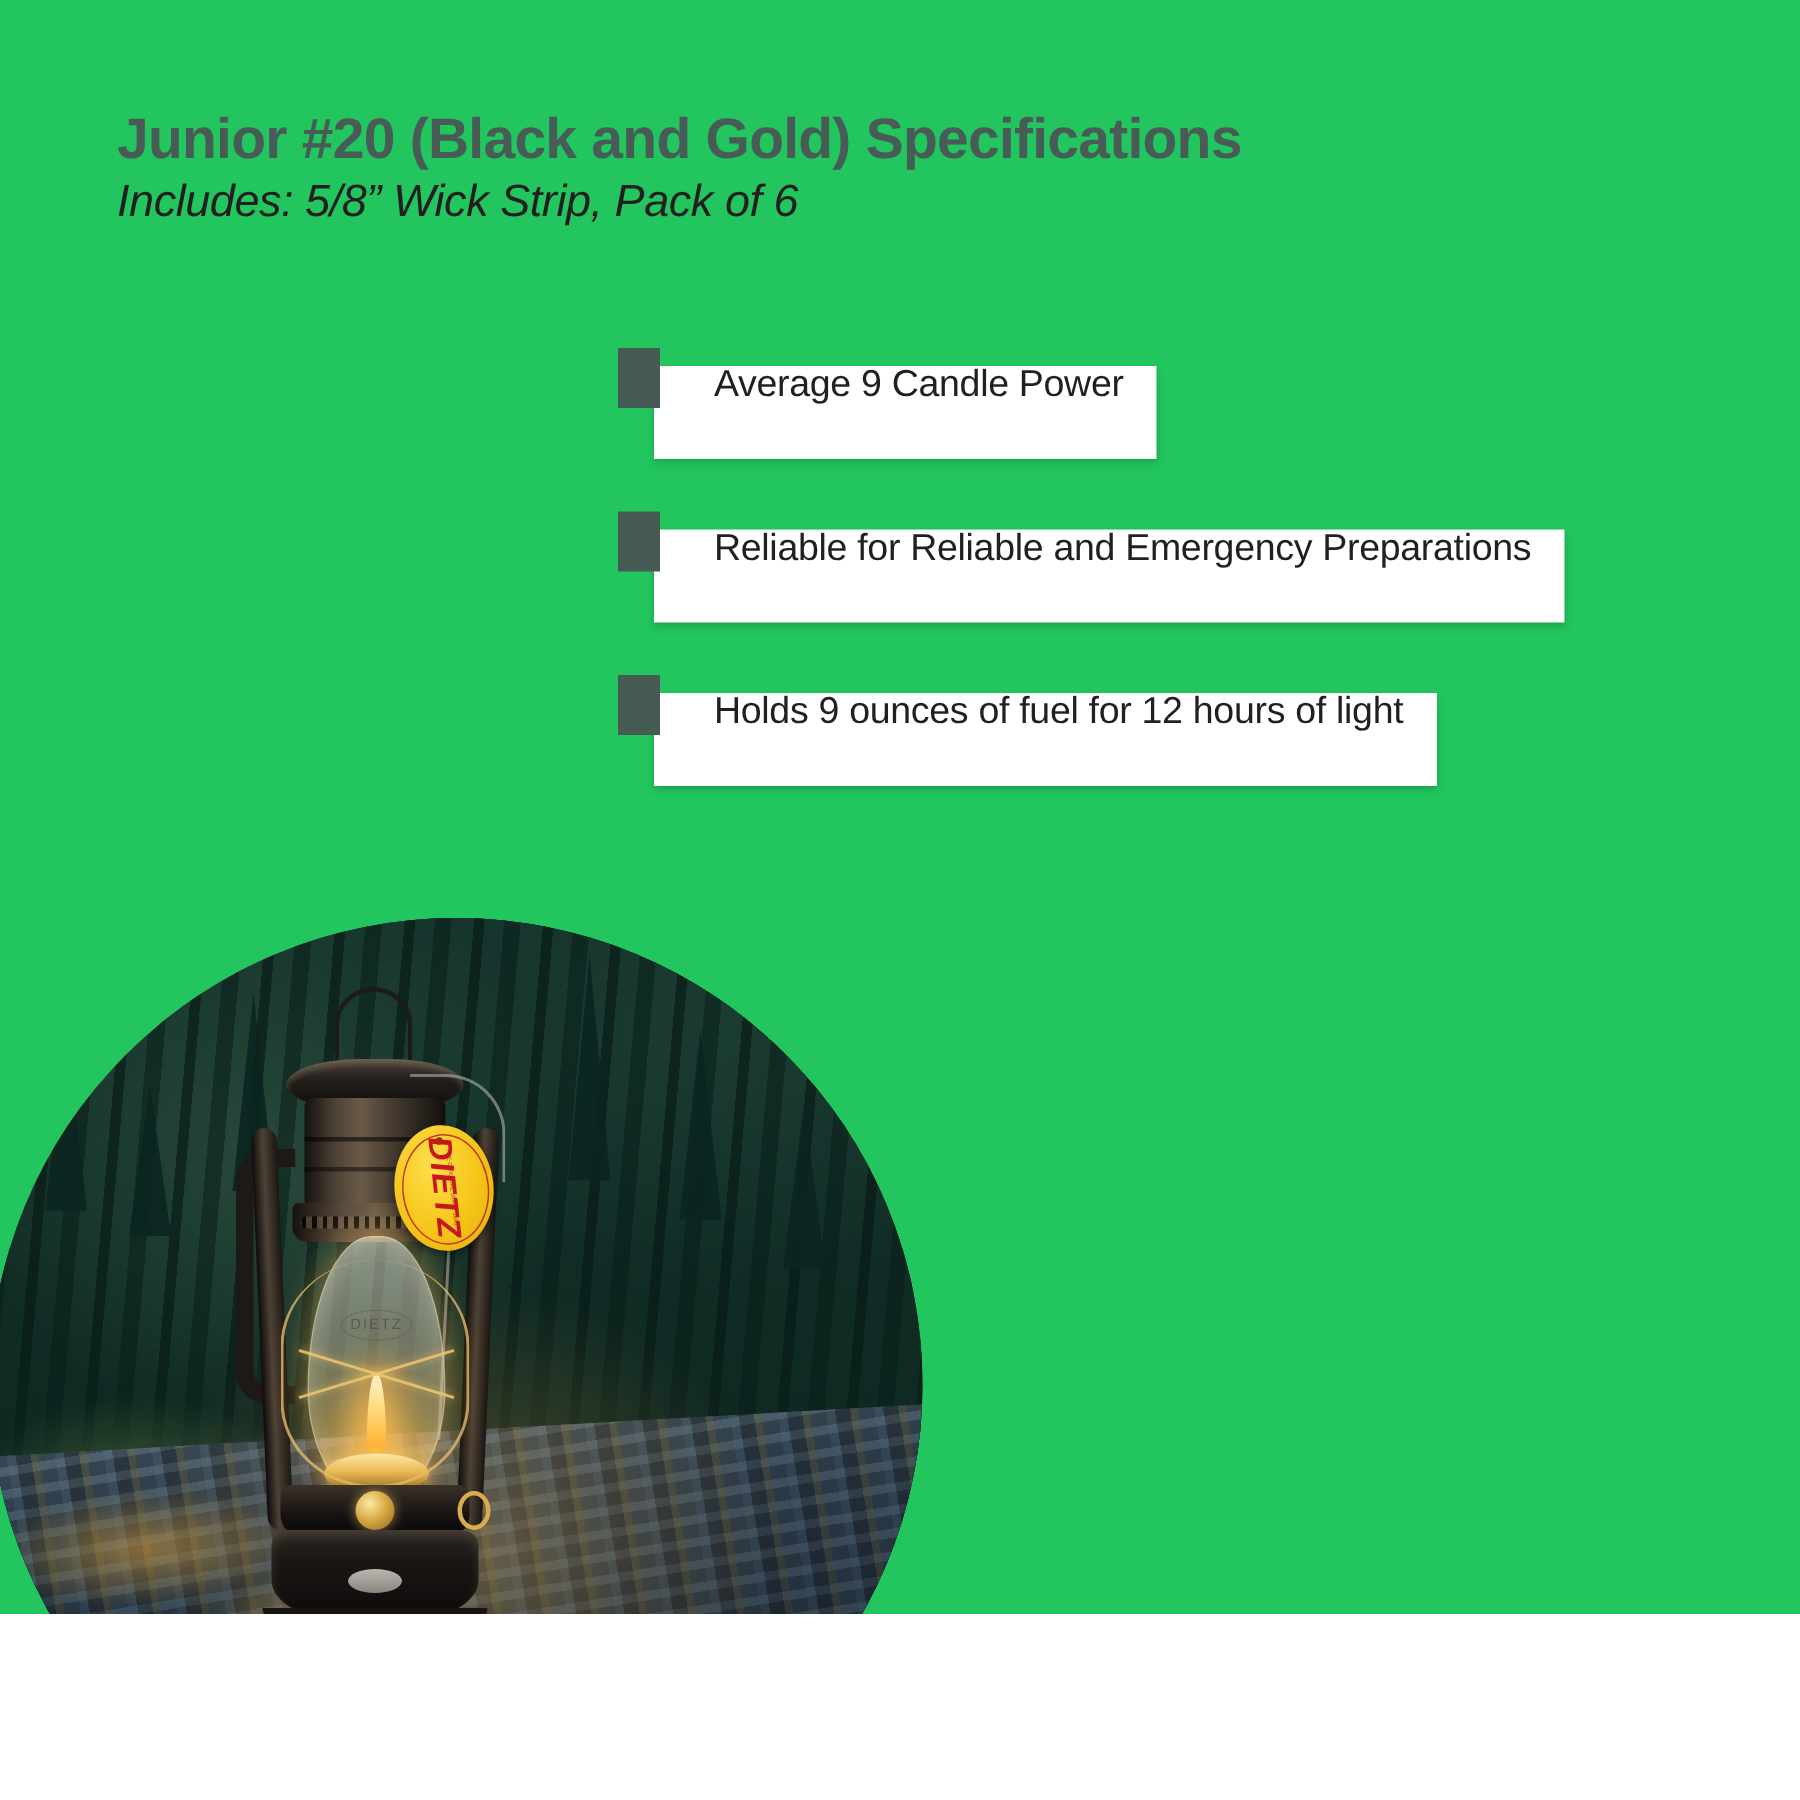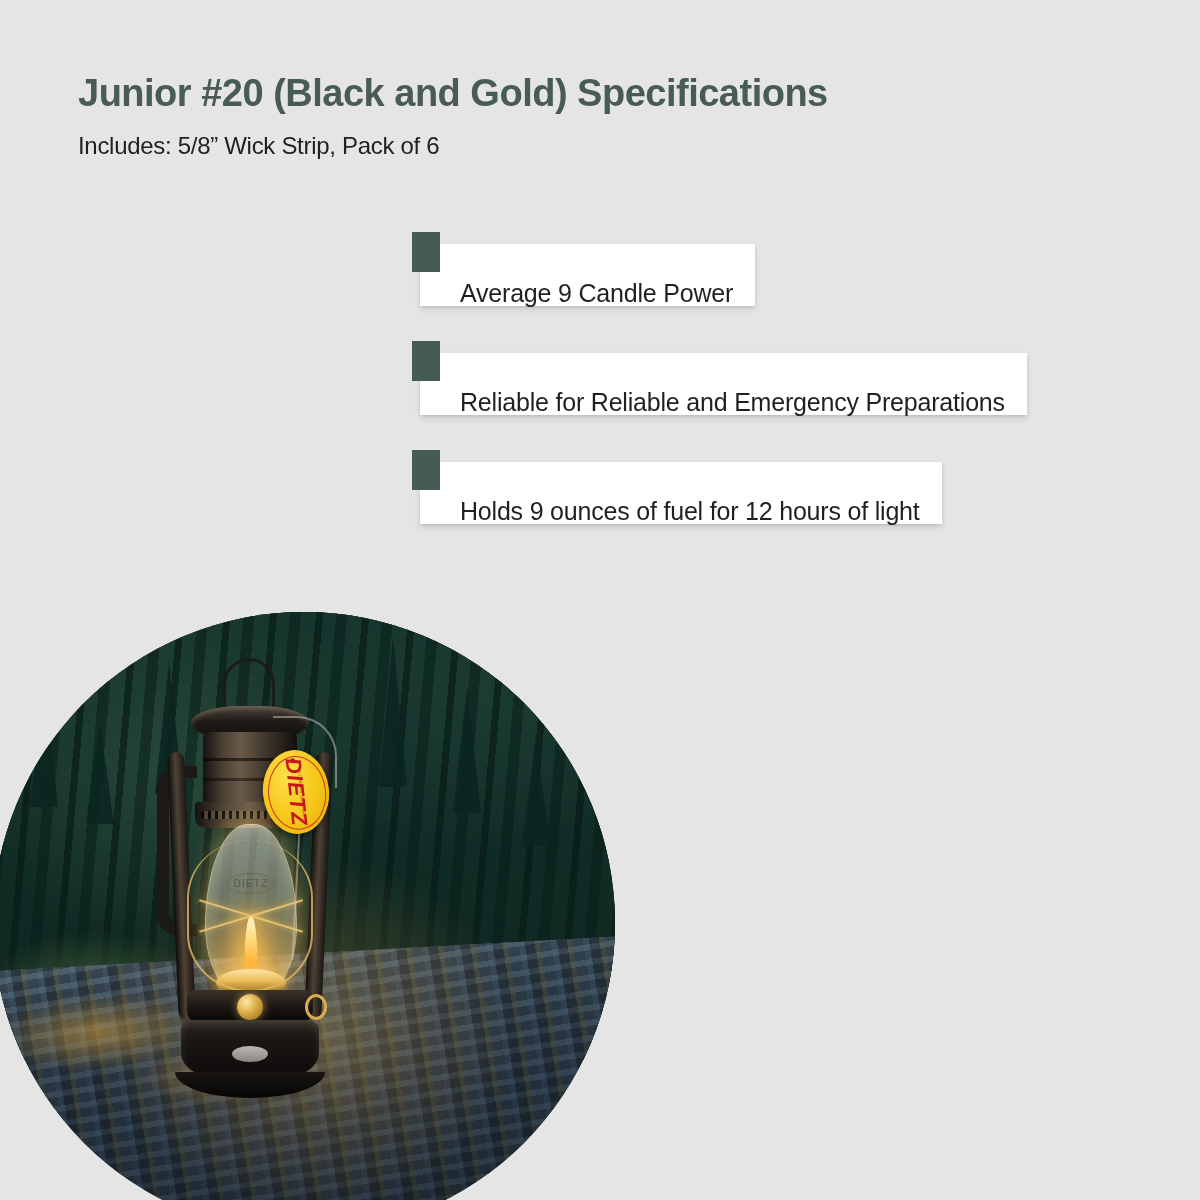--- a/index.html
+++ b/index.html
@@ -8,22 +8,22 @@
     width: 1200px;
     height: 1200px;
     background: #ffffff;
     font-family: "Liberation Sans", sans-serif;
     overflow: hidden;
   }
 
   #page {
     position: relative;
     width: 1200px;
-    height: 1200px;
-    background: #e5e5e5;
+    height: 1076px;
+    background: #22c55e;
     overflow: hidden;
   }
 
   
   .header {
     position: absolute;
     left: 78px;
     top: 72px;
     width: 1040px;
   }
@@ -32,28 +32,29 @@
     font-family: "Liberation Sans", sans-serif;
     font-size: 38px;
     font-weight: bold;
     letter-spacing: -0.5px;
     color: #495b57;
     line-height: 1.15;
     white-space: nowrap;
   }
 
   .page-subtitle {
-    margin-top: 16px;
-    font-family: "Liberation Sans", sans-serif;
-    font-size: 24px;
+    margin-top: 1px;
+    font-family: "Liberation Sans", sans-serif;
+    font-size: 30px;
     font-weight: normal;
     letter-spacing: -0.3px;
     color: #231f20;
     line-height: 1.2;
     white-space: nowrap;
+    font-style: italic;
   }
 
   
   .spec-list {
     position: absolute;
     left: 412px;
     top: 232px;
     width: 700px;
   }
 
@@ -69,27 +70,27 @@
     left: 0;
     top: 0;
     width: 28px;
     height: 40px;
     background: #475b55;
     z-index: 2;
   }
 
   .spec-card {
     position: absolute;
-    left: 8px;
+    left: 24px;
     top: 12px;
     height: 62px;
     background: #ffffff;
     box-shadow: 0 3px 6px rgba(0,0,0,0.13), 0 1px 2px rgba(0,0,0,0.08);
     display: flex;
-    align-items: flex-end;
+    align-items: flex-start;
     padding-left: 40px;
     padding-right: 22px;
     z-index: 1;
   }
 
   .spec-text {
     font-family: "Liberation Sans", sans-serif;
     font-size: 25px;
     font-weight: normal;
     letter-spacing: -0.2px;

